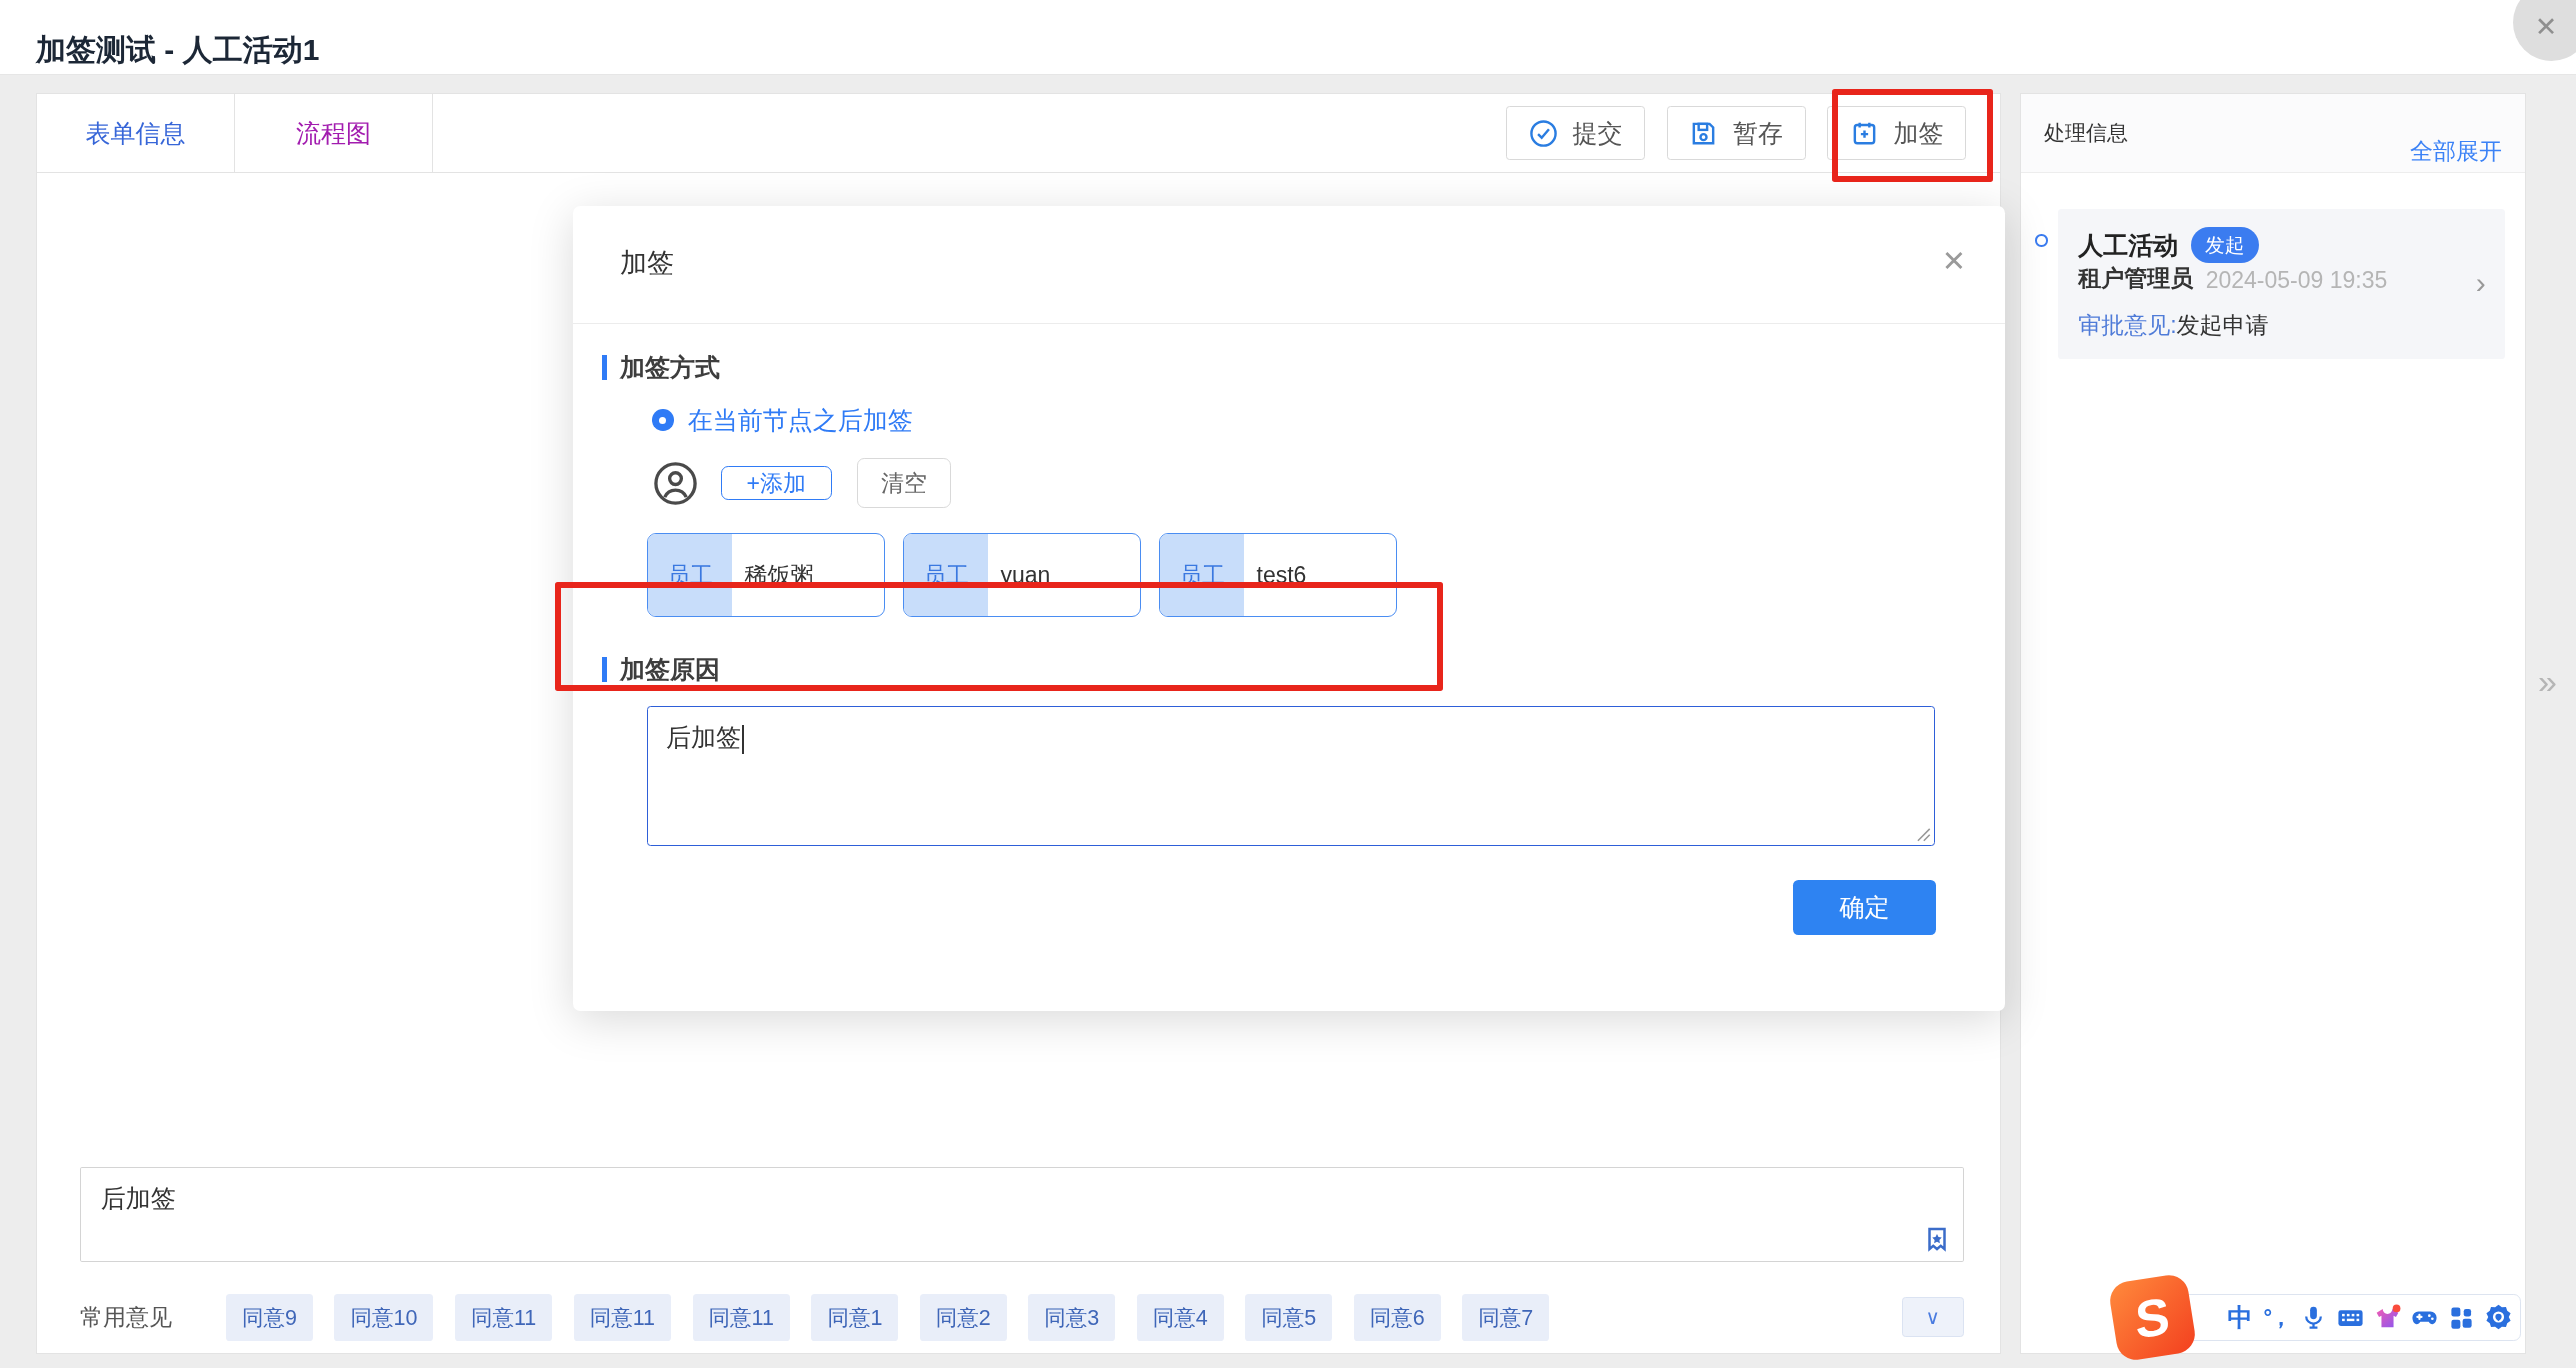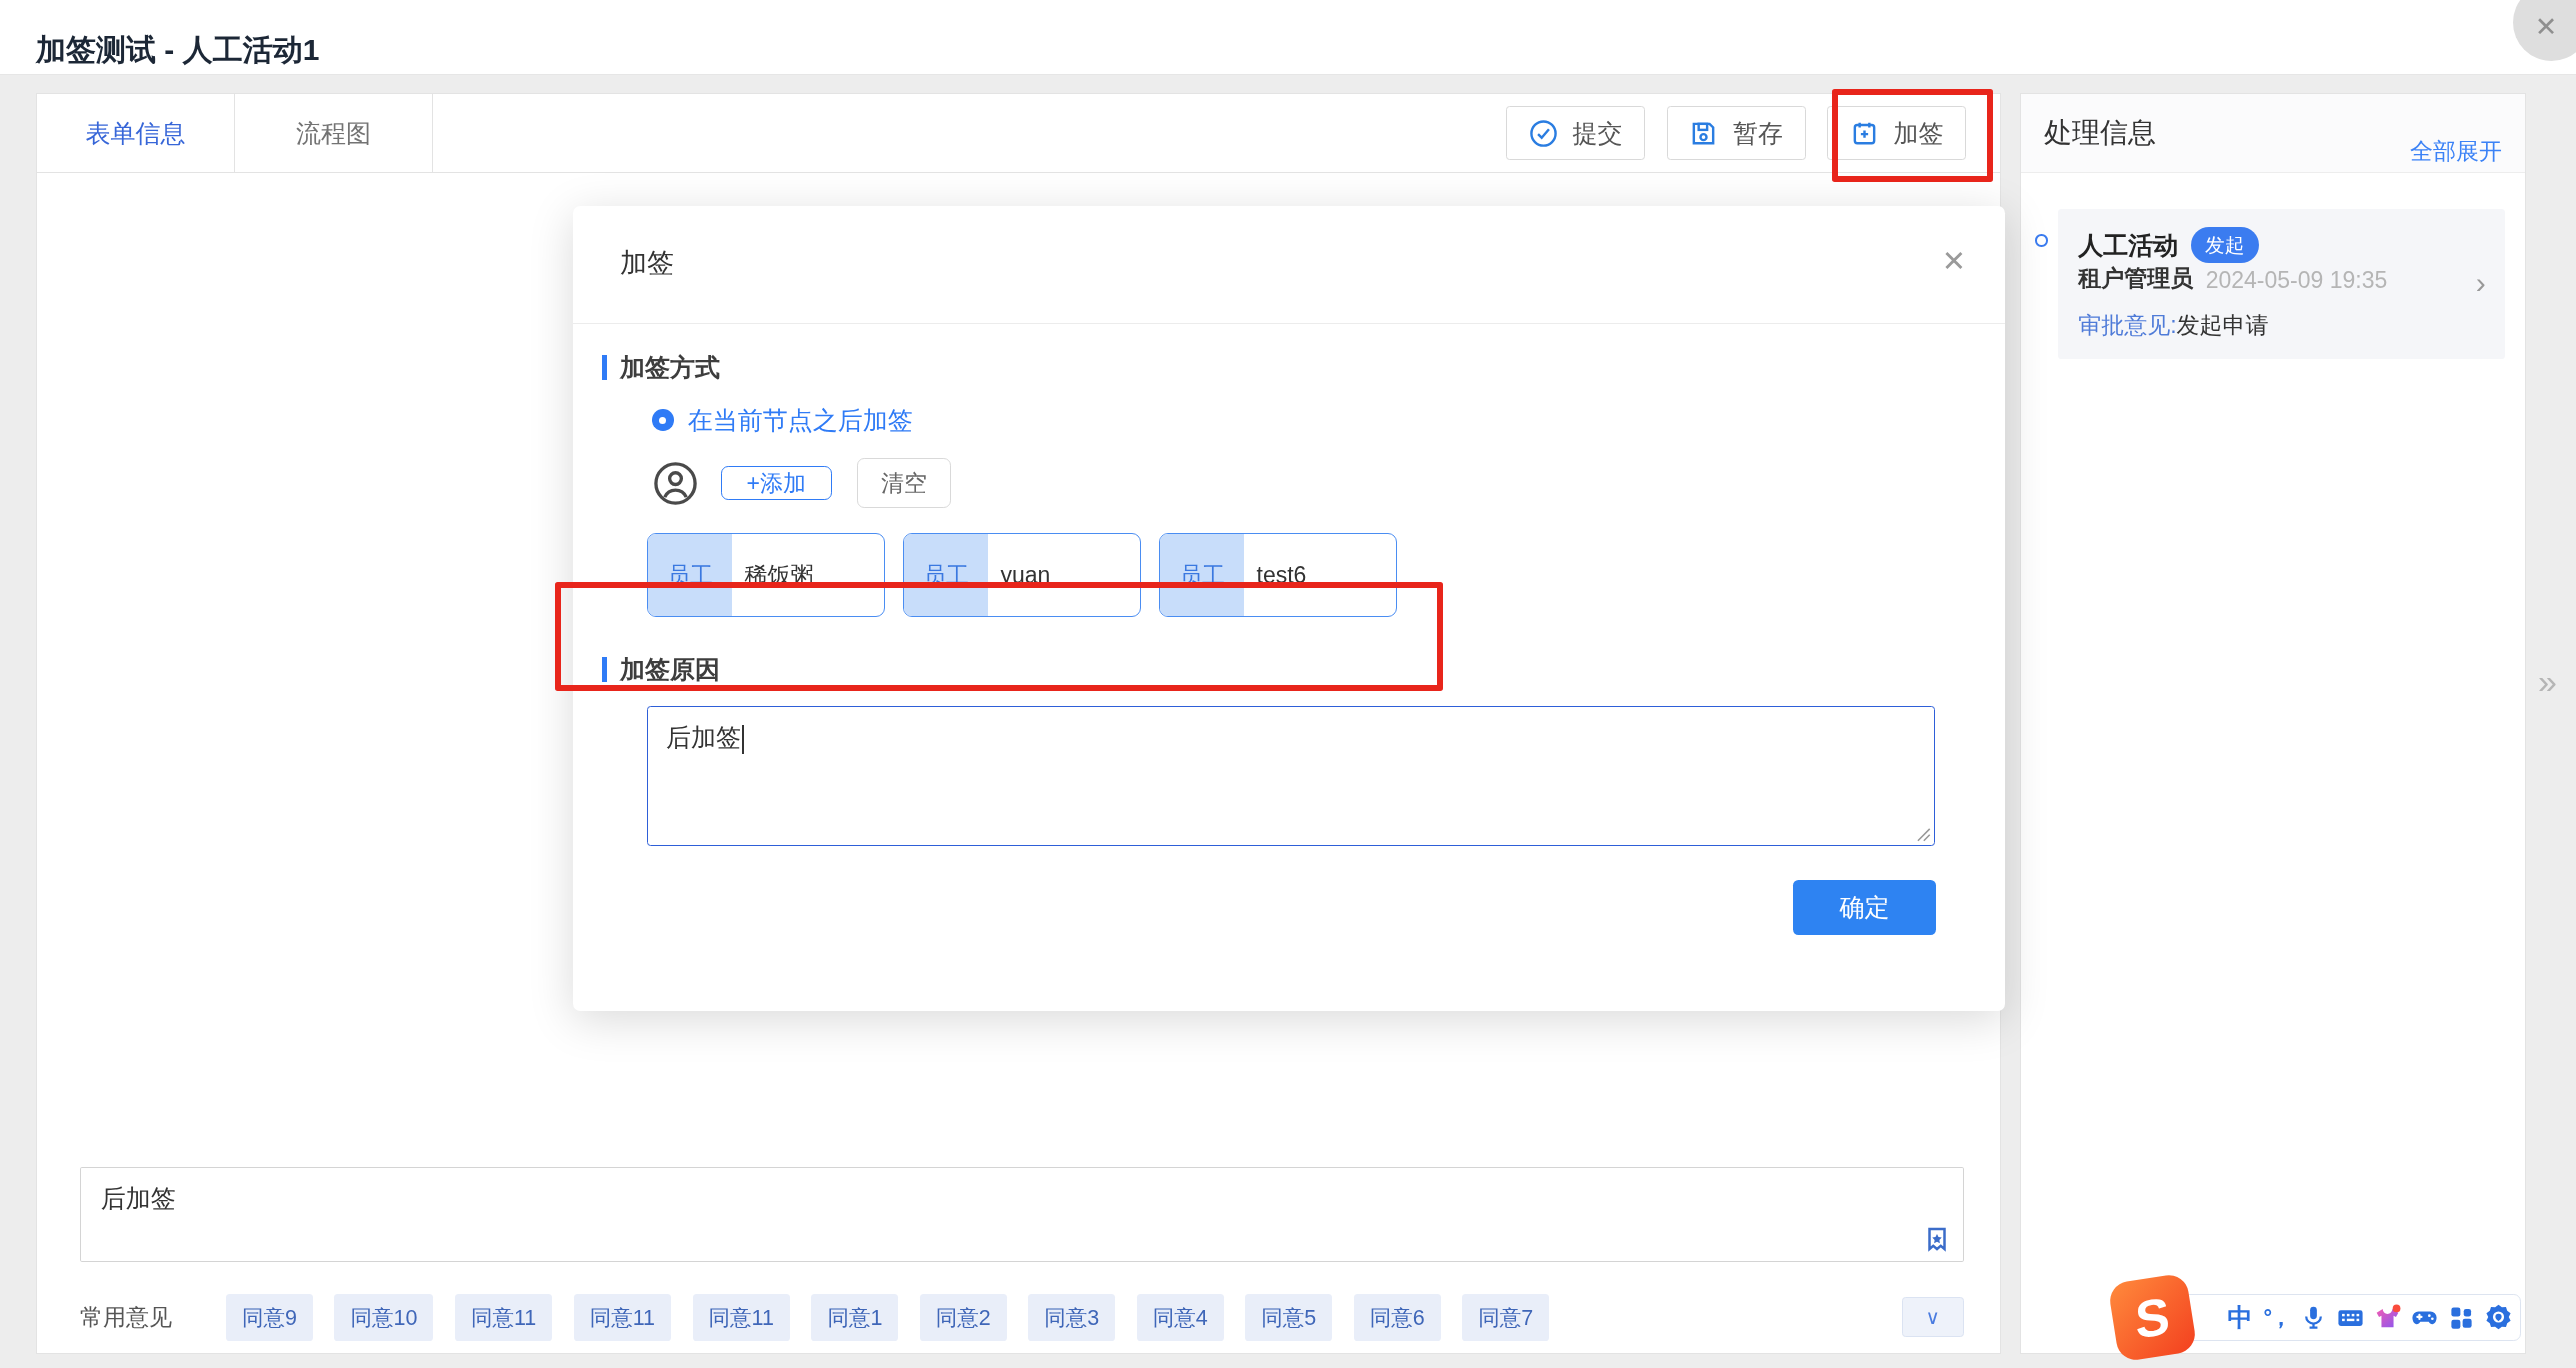--- a/index.html
+++ b/index.html
@@ -10,29 +10,29 @@
   .topbar { position:absolute; left:0; top:0; width:2576px; height:75px; background:#fff; border-bottom:0.9px solid #e6e6e6; }
   .topbar .title { position:absolute; left:36px; top:12px; line-height:75px; font-size:30px; font-weight:bold; color:#1c2736; }
   .win-close { position:absolute; right:-14.3px; top:-16px; width:77px; height:77px; border-radius:50%; background:#dedede; z-index:10; }
   .win-close span { position:absolute; left:21.5px; top:27px; font-size:27px; color:#8f8f8f; }
 
   
   .main-panel { position:absolute; left:36px; top:93px; width:1965px; height:1261px; background:#fff; border:0.9px solid #e3e3e3; }
   .panel-header { position:relative; height:79px; border-bottom:0.9px solid #e3e3e3; display:flex; align-items:stretch; }
   .tab { width:198px; border-right:0.9px solid #e3e3e3; display:flex; align-items:center; justify-content:center; font-size:25px; cursor:pointer; }
   .tab.active { color:#3766d8; }
-  .tab.inactive { color:#737373; }
+  .tab.inactive { color:#a21caf; }
   .hdr-actions { margin-left:auto; display:flex; align-items:center; gap:21.5px; padding-right:34px; }
   .btn-plain { height:54px; display:flex; align-items:center; gap:15px; padding:0 21.5px; border:0.9px solid #d9d9d9; border-radius:3.6px; background:#fff; font-size:25px; color:#555; cursor:pointer; }
   .btn-plain svg { width:29px; height:29px; }
 
   
   .right-panel { position:absolute; left:2020px; top:93px; width:506px; height:1261px; background:#fff; border:0.9px solid #e3e3e3; }
   .rp-header { height:79px; background:#fbfbfc; border-bottom:0.9px solid #ededed; display:flex; align-items:center; justify-content:space-between; padding:0 23px; }
-  .rp-title { font-size:28px; color:#333; }
+  .rp-title { font-size:21px; color:#333; }
   .rp-expand { font-size:23px; color:#3b82f6; cursor:pointer;margin-top:36px; }
   .rp-item { display:flex; margin:36px 19.7px 0 14.3px; }
   .rp-dot { width:12.5px; height:12.5px; border:2.7px solid #3b7cf0; border-radius:50%; background:#fff; margin:25px 10.7px 0 0; flex:none; }
   .rp-card { flex:1; background:#f5f6f9; border-radius:3.6px; padding:18px 19.7px; position:relative; }
   .rp-row1 { display:flex; align-items:center; }
   .rp-node { font-size:25px; font-weight:bold; color:#222; }
   .rp-badge { margin-left:12.5px; background:#3b7cf0; color:#fff; font-size:19.7px; padding:4.5px 14.3px; border-radius:894px; }
   .rp-row2 { display:flex; align-items:flex-end; margin-top:0; }
   .rp-user { font-size:23px; color:#333; font-weight:bold; }
   .rp-time { font-size:23px; color:#b5b5b5; margin-left:12.5px; }

